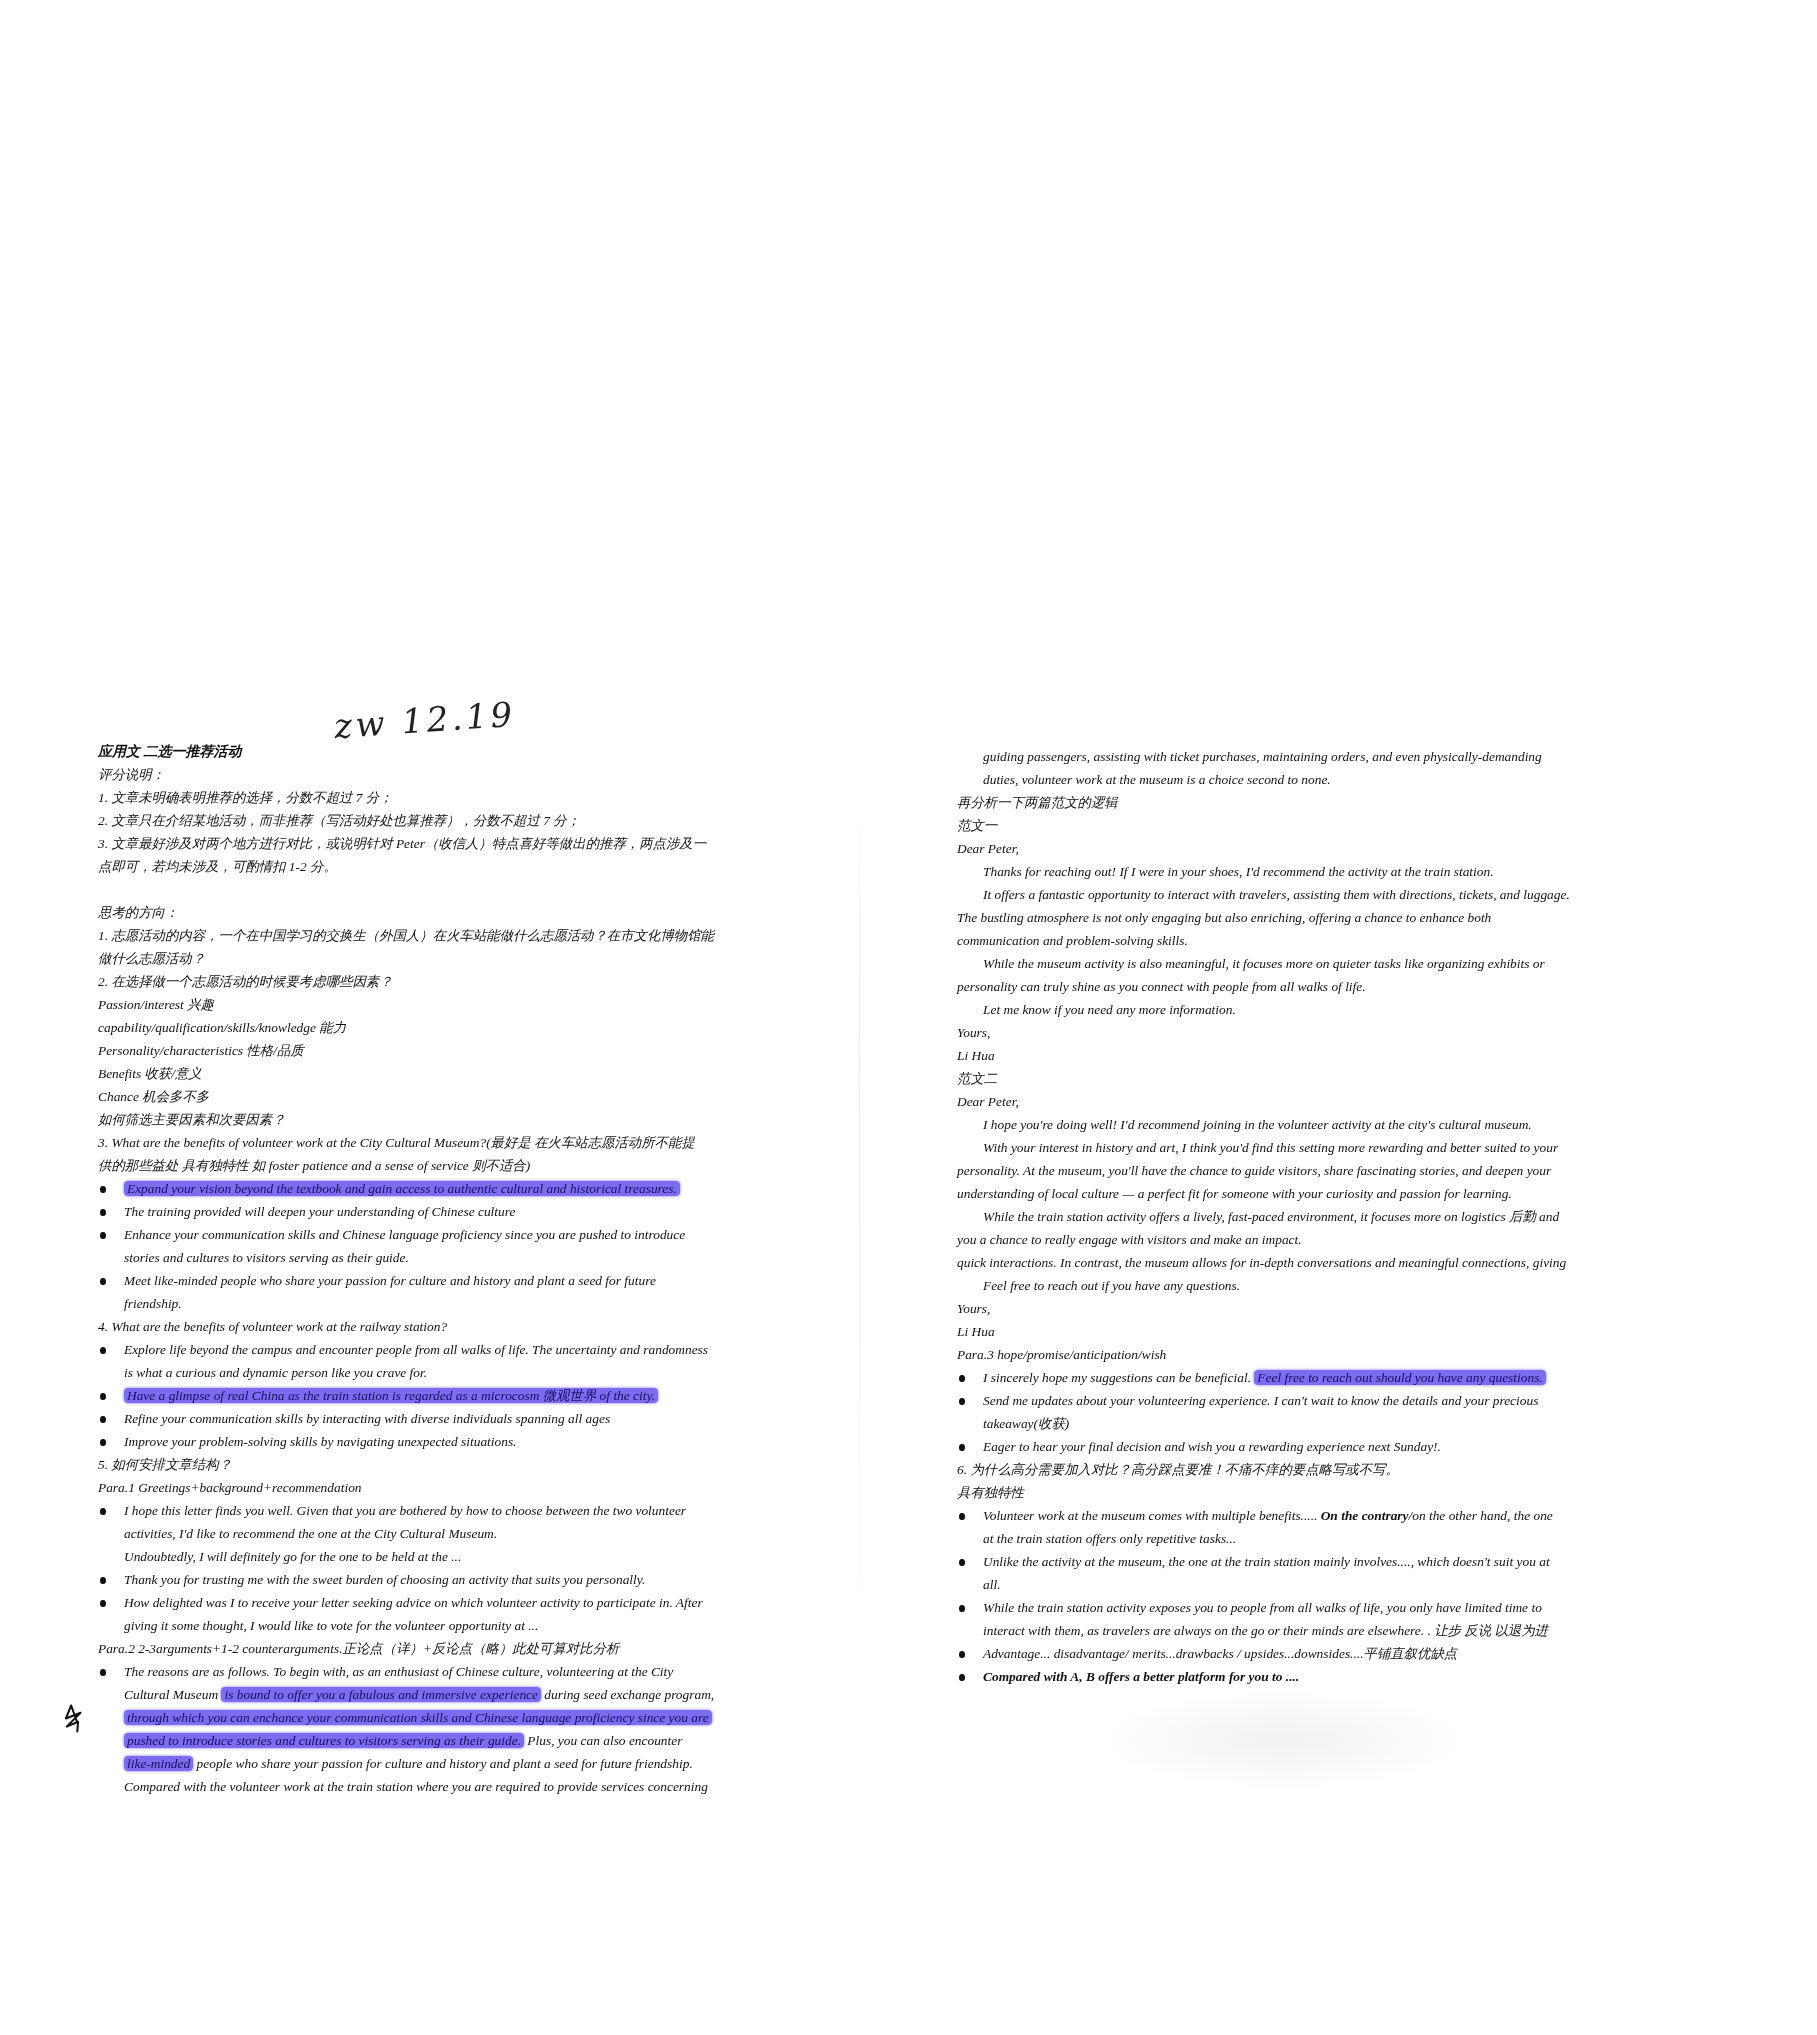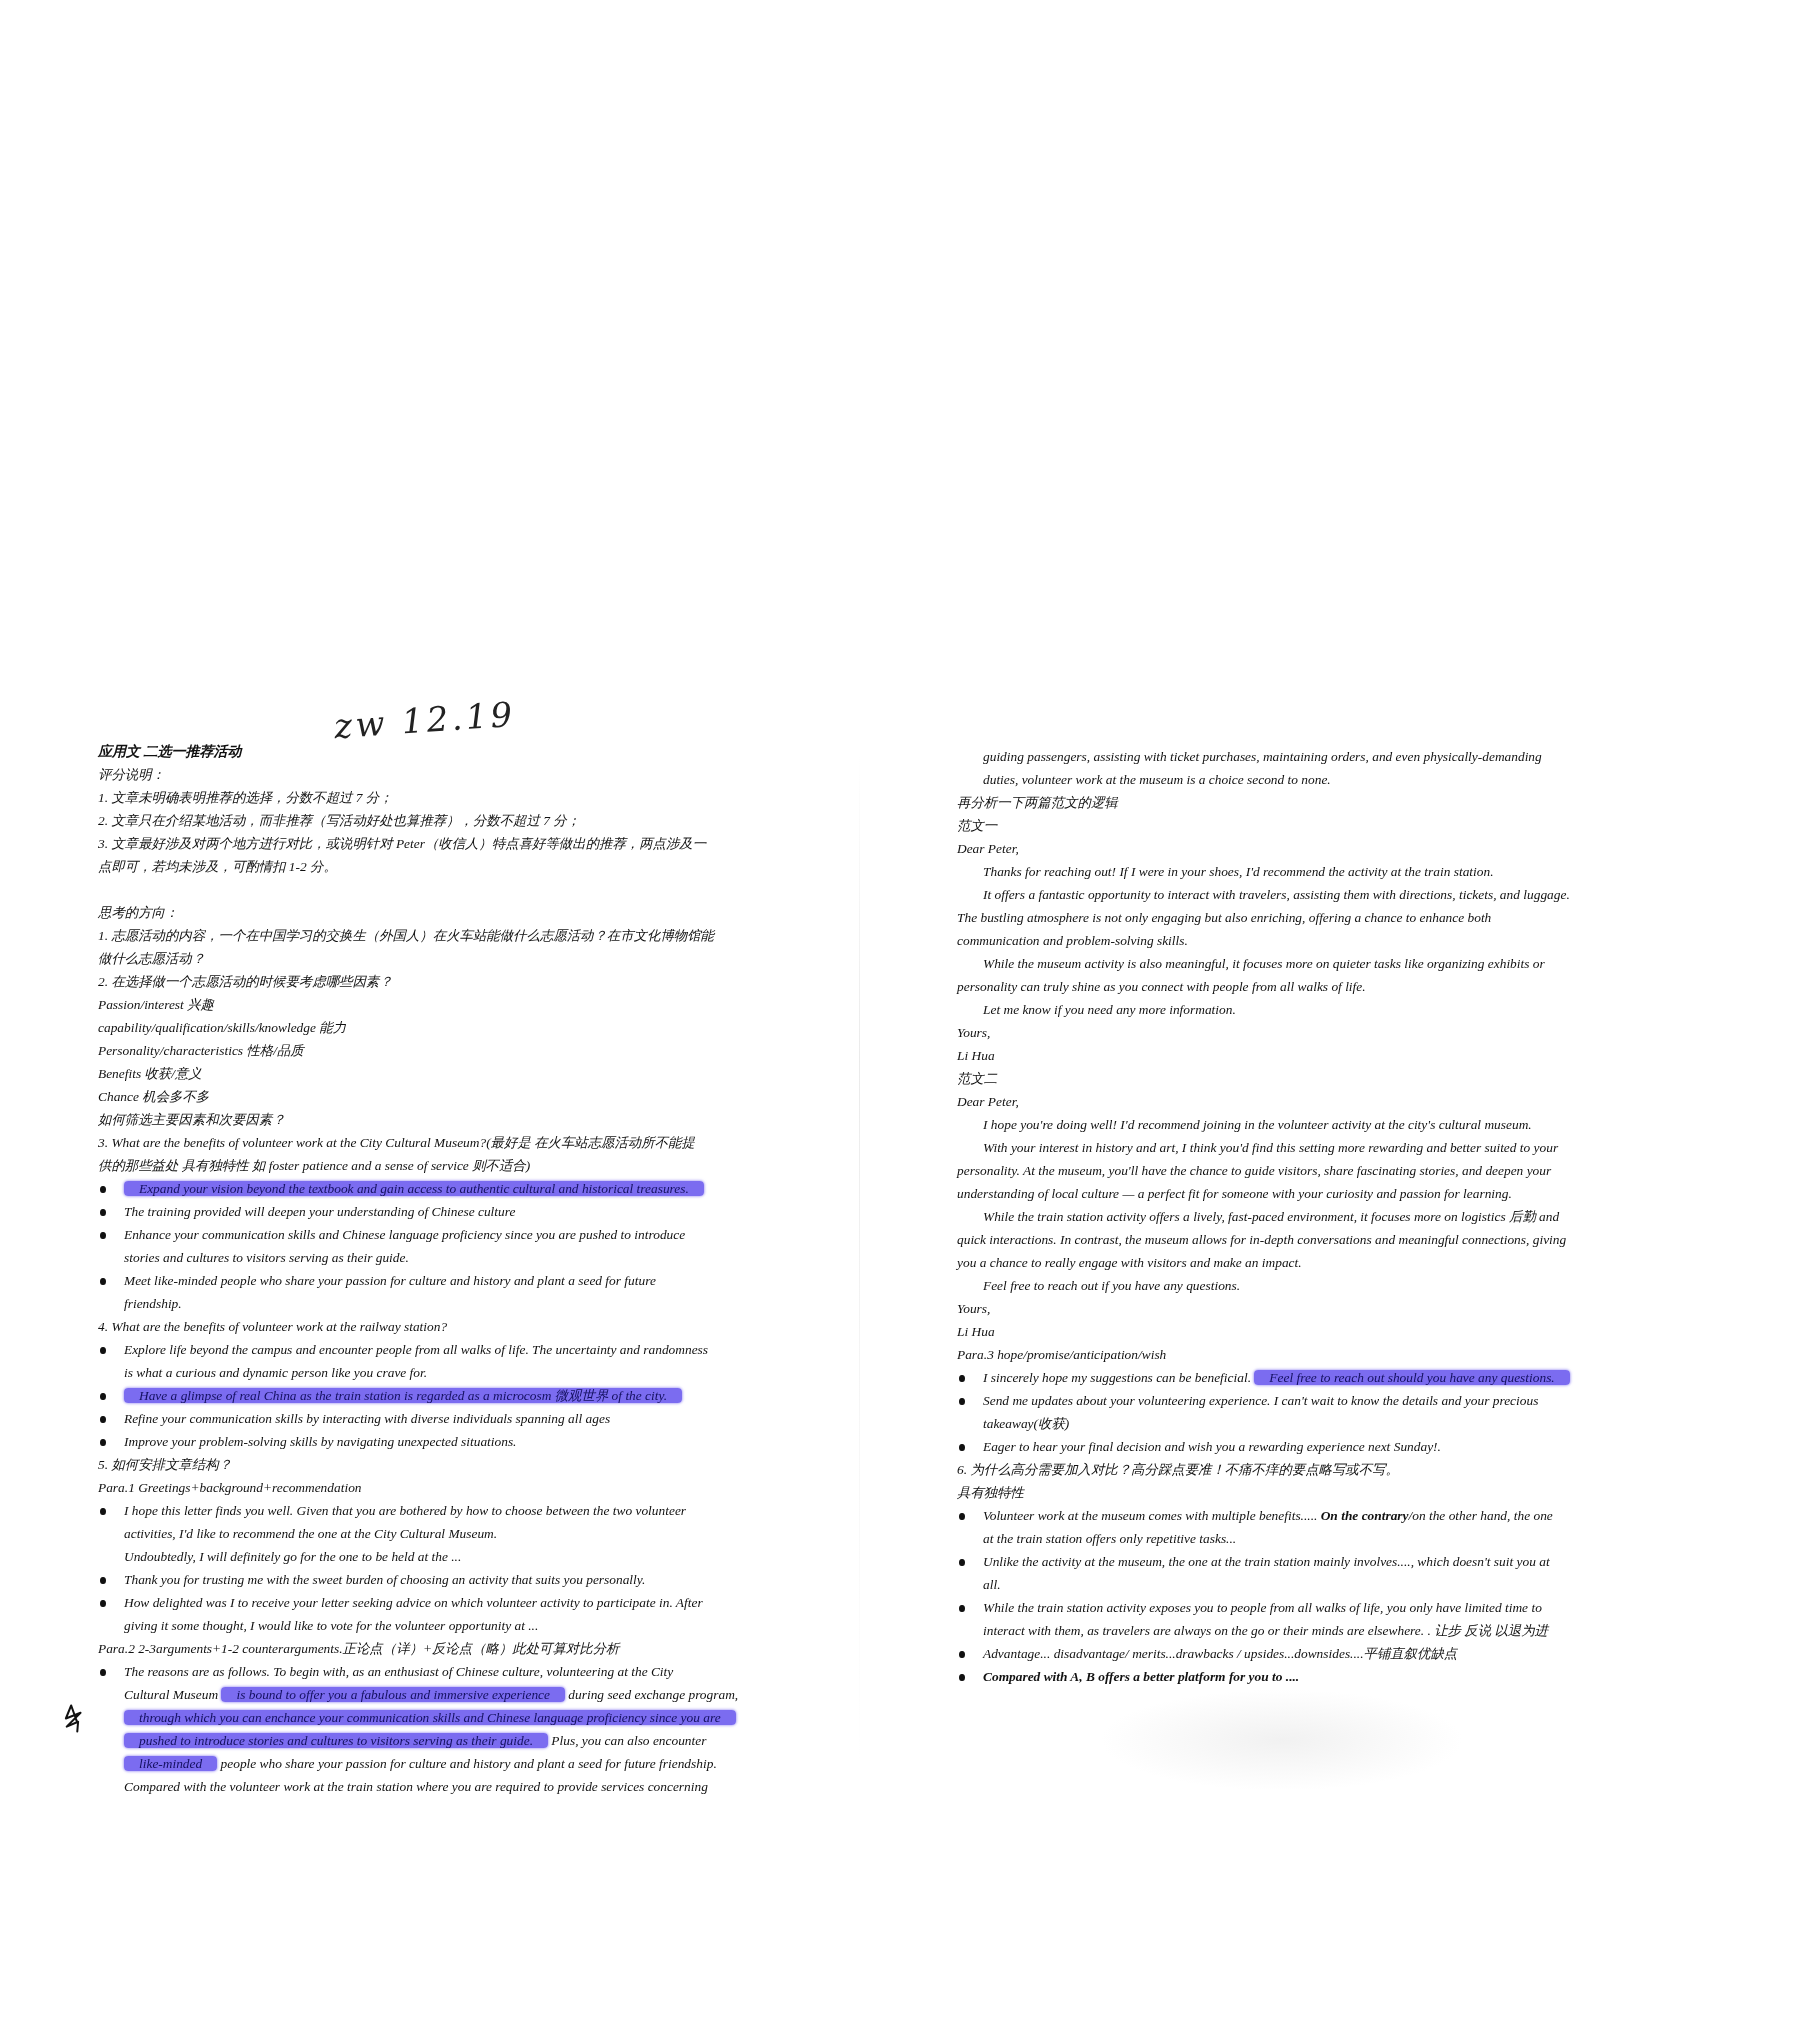--- a/index.html
+++ b/index.html
@@ -14,21 +14,21 @@
   .col.l { left:98px; top:740px; width:745px; }
   .col.r { left:957px; top:745px; width:729px; }
   .ln { white-space:nowrap; }
   .h1 { font-weight:bold; font-size:14px; }
   .b { position:relative; padding-left:26px; }
   .b::before { content:""; position:absolute; left:2.4px; top:9px; width:5.7px; height:7.3px;
                border-radius:50%; background:#111; }
   .cont { padding-left:26px; }
   .ind { padding-left:26px; }
   .rt { }
-  .hl { background:#7b6cf0; color:#141060; border-radius:4.1px; padding:0 15px;
+  .hl { background:#7b6cf0; color:#141060; border-radius:4.1px; padding:0 3px;
         box-shadow:0 0 2.4px 0.8px rgba(123,108,240,.6); }
   .bold { font-weight:bold; }
   .gap { height:23px; }
   .hand { position:absolute; left:334px; top:700px; font-family:"DejaVu Serif", serif;
           font-style:italic; font-size:34px; color:#222; transform:rotate(-4deg); letter-spacing:3.3px; }
   .star { position:absolute; left:61px; top:1702px; width:28.5px; height:33px; }
   .speck { position:absolute; left:1099px; top:1689px; width:366px; height:102px;
            background:radial-gradient(ellipse at center, rgba(200,200,200,.25), rgba(255,255,255,0) 70%); }
 </style>
 </head>
@@ -110,22 +110,22 @@
   <div class="ln rt">Yours,</div>
   <div class="ln rt">Li Hua</div>
 
   <div class="ln">范文二</div>
   <div class="ln">Dear Peter,</div>
   <div class="ln ind">I hope you're doing well! I'd recommend joining in the volunteer activity at the city's cultural museum.</div>
   <div class="ln ind">With your interest in history and art, I think you'd find this setting more rewarding and better suited to your</div>
   <div class="ln">personality. At the museum, you'll have the chance to guide visitors, share fascinating stories, and deepen your</div>
   <div class="ln">understanding of local culture — a perfect fit for someone with your curiosity and passion for learning.</div>
   <div class="ln ind">While the train station activity offers a lively, fast-paced environment, it focuses more on logistics 后勤 and</div>
+  <div class="ln">you a chance to really engage with visitors and make an impact.</div>
   <div class="ln">quick interactions. In contrast, the museum allows for in-depth conversations and meaningful connections, giving</div>
-  <div class="ln">you a chance to really engage with visitors and make an impact.</div>
   <div class="ln ind">Feel free to reach out if you have any questions.</div>
   <div class="ln rt">Yours,</div>
   <div class="ln rt">Li Hua</div>
 
   <div class="ln">Para.3    hope/promise/anticipation/wish</div>
   <div class="ln b"><span>I sincerely hope my suggestions can be beneficial. </span><span class="hl">Feel free to reach out should you have any questions.</span></div>
   <div class="ln b">Send me updates about your volunteering experience. I can't wait to know the details and your precious</div>
   <div class="ln cont">takeaway(收获)</div>
   <div class="ln b">Eager to hear your final decision and wish you a rewarding experience next Sunday!.</div>
   <div class="ln">6. 为什么高分需要加入对比？高分踩点要准！不痛不痒的要点略写或不写。</div>

